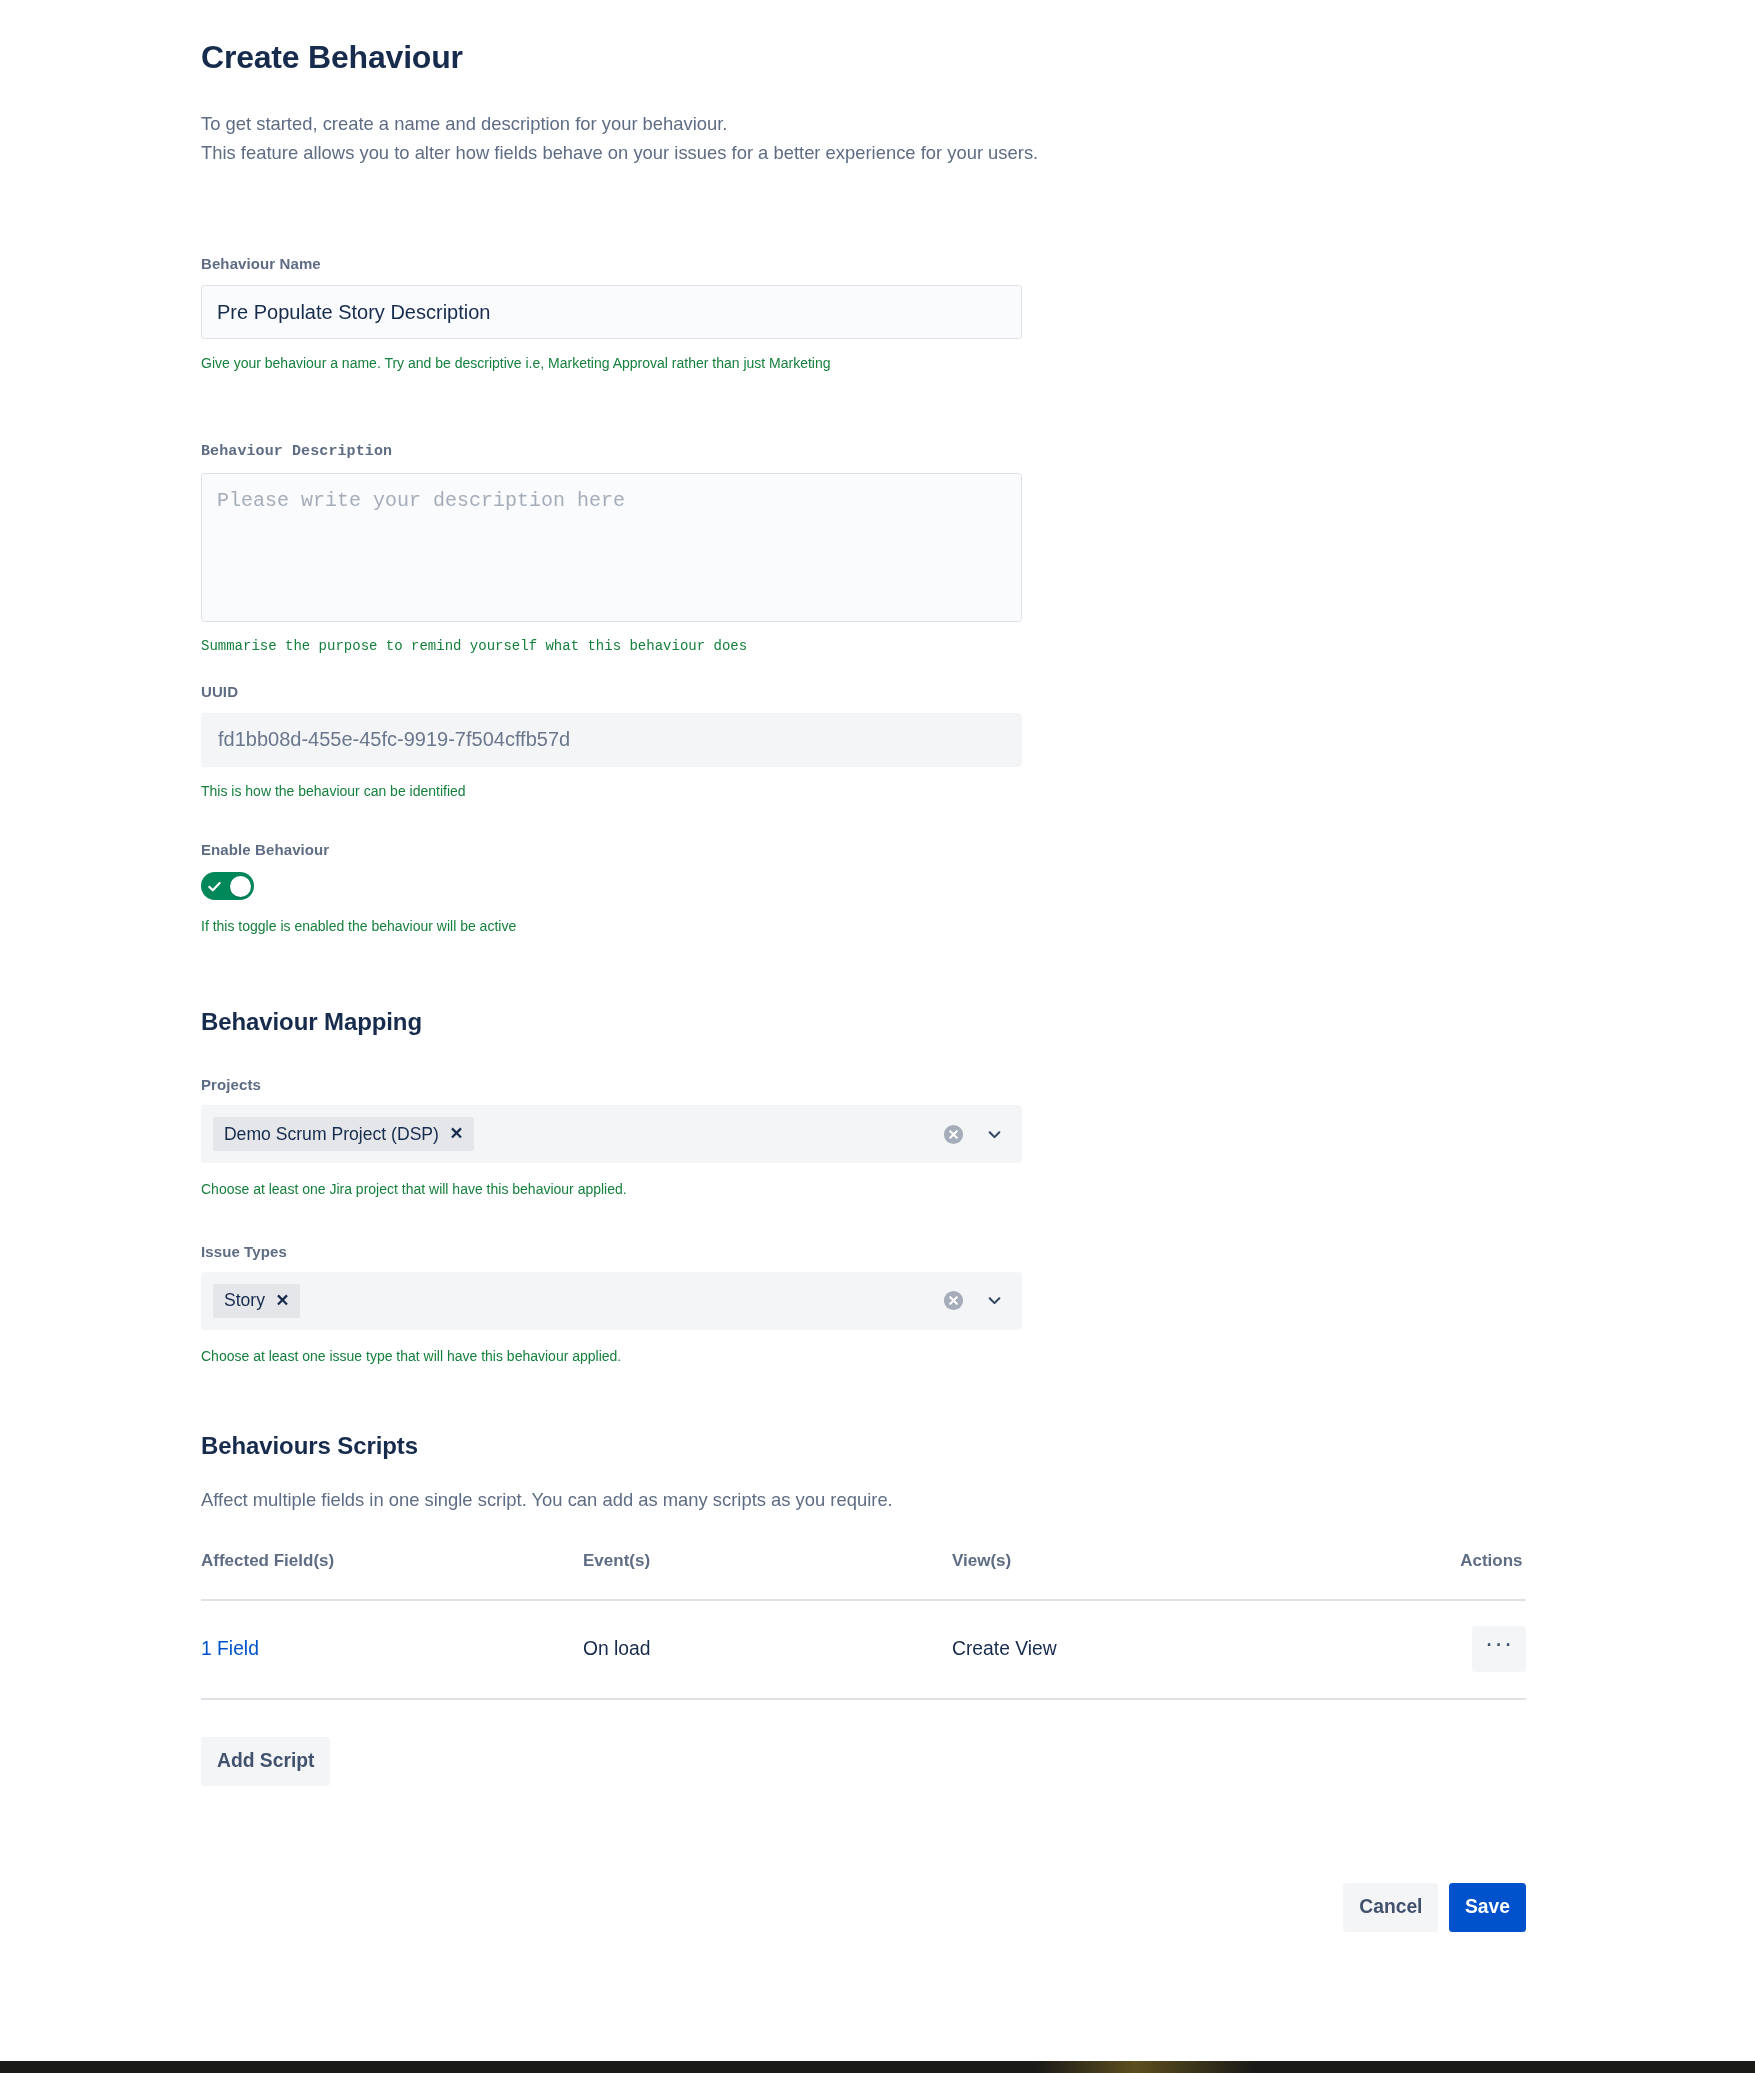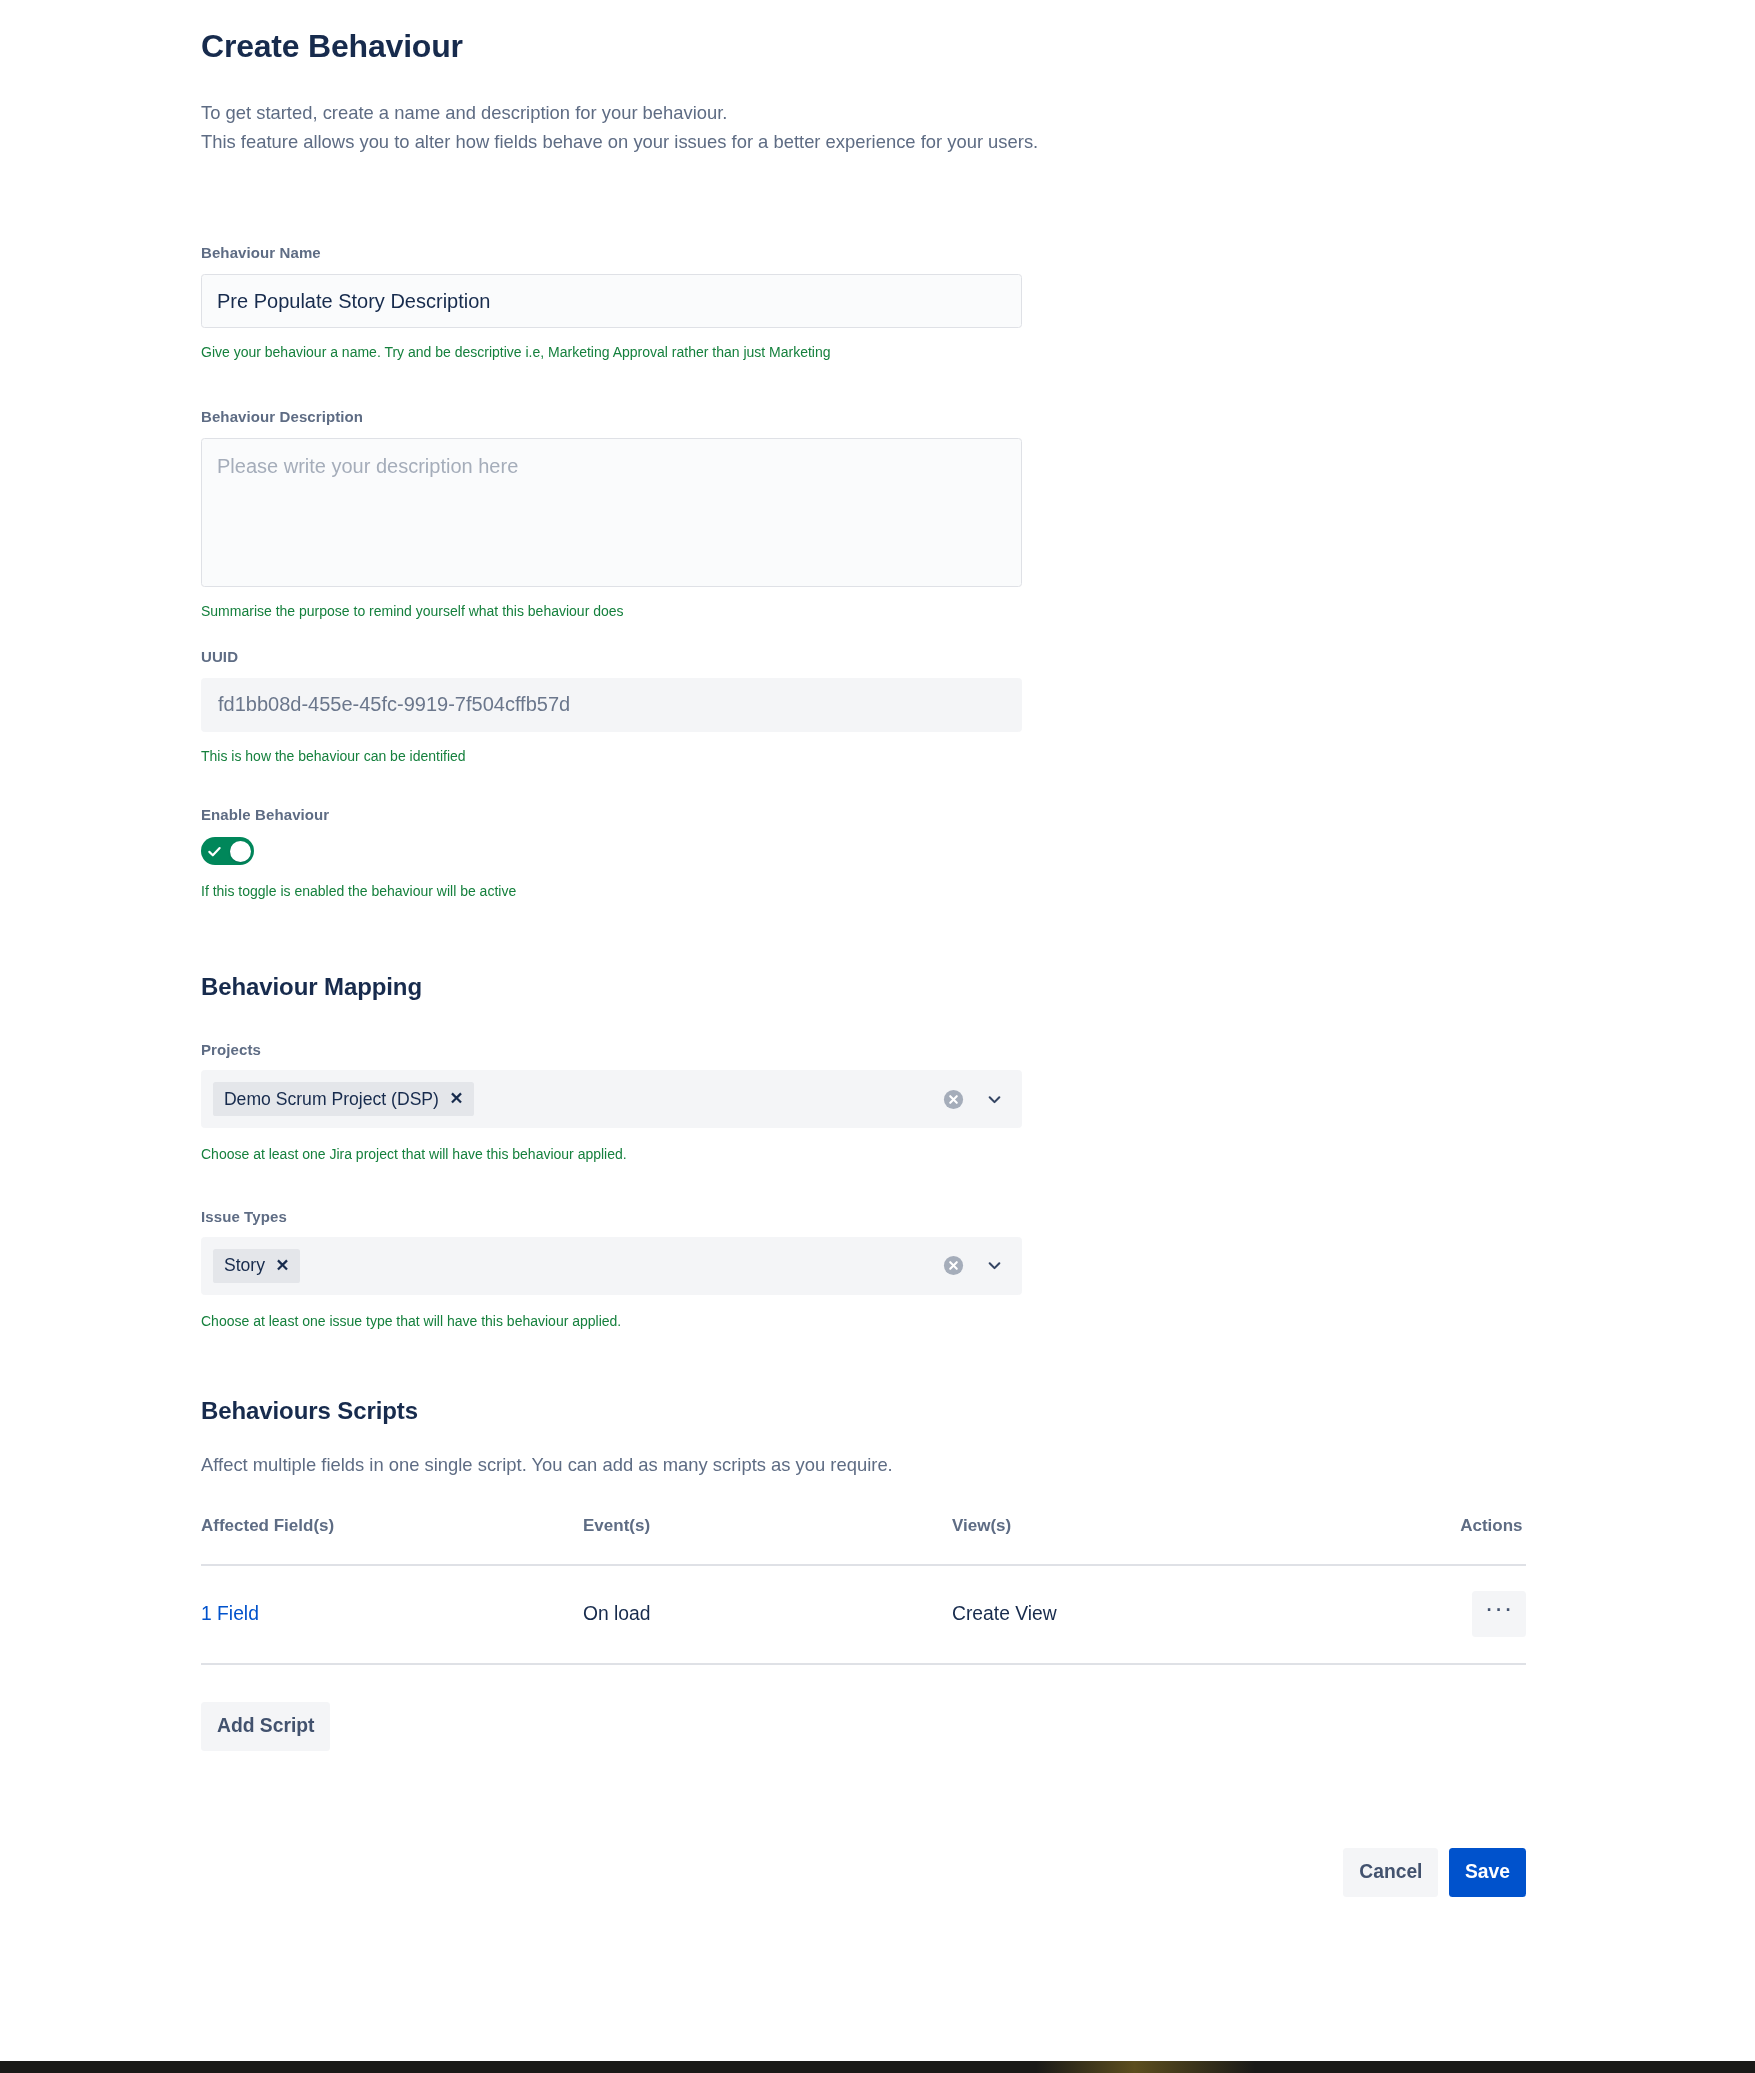--- a/index.html
+++ b/index.html
@@ -13,21 +13,21 @@
   .page {
     position: relative;
     width: 1756px;
     height: 2073px;
     background: #ffffff;
     overflow: hidden;
   }
   .content {
     position: absolute;
     left: 201px;
-    top: 0;
+    top: 11px;
     width: 1327px;
   }
 
   
   .page-title {
     font-size: 32px;
     font-weight: 700;
     color: #172B4D;
     letter-spacing: -0.2px;
     margin-top: 28px;
@@ -252,21 +252,21 @@
     </div>
 
     <div style="margin-top:88px;">
       <div class="field-label">Behaviour Name</div>
       <div class="text-input" style="margin-top:13px;">
         <span>Pre Populate Story Description</span>
       </div>
       <div class="help-text" style="margin-top:12.3px;">Give your behaviour a name. Try and be descriptive i.e, Marketing Approval rather than just Marketing</div>
     </div>
 
-    <div style="margin-top:42px;">
+    <div style="margin-top:66px;font-family:Liberation Mono, monospace;">
       <div class="field-label">Behaviour Description</div>
       <div class="textarea-input" style="margin-top:13px;">
         <span>Please write your description here</span>
       </div>
       <div class="help-text" style="margin-top:12.3px;">Summarise the purpose to remind yourself what this behaviour does</div>
     </div>
 
     <div style="margin-top:23px;">
       <div class="field-label">UUID</div>
       <div class="readonly-input" style="margin-top:13px;">

